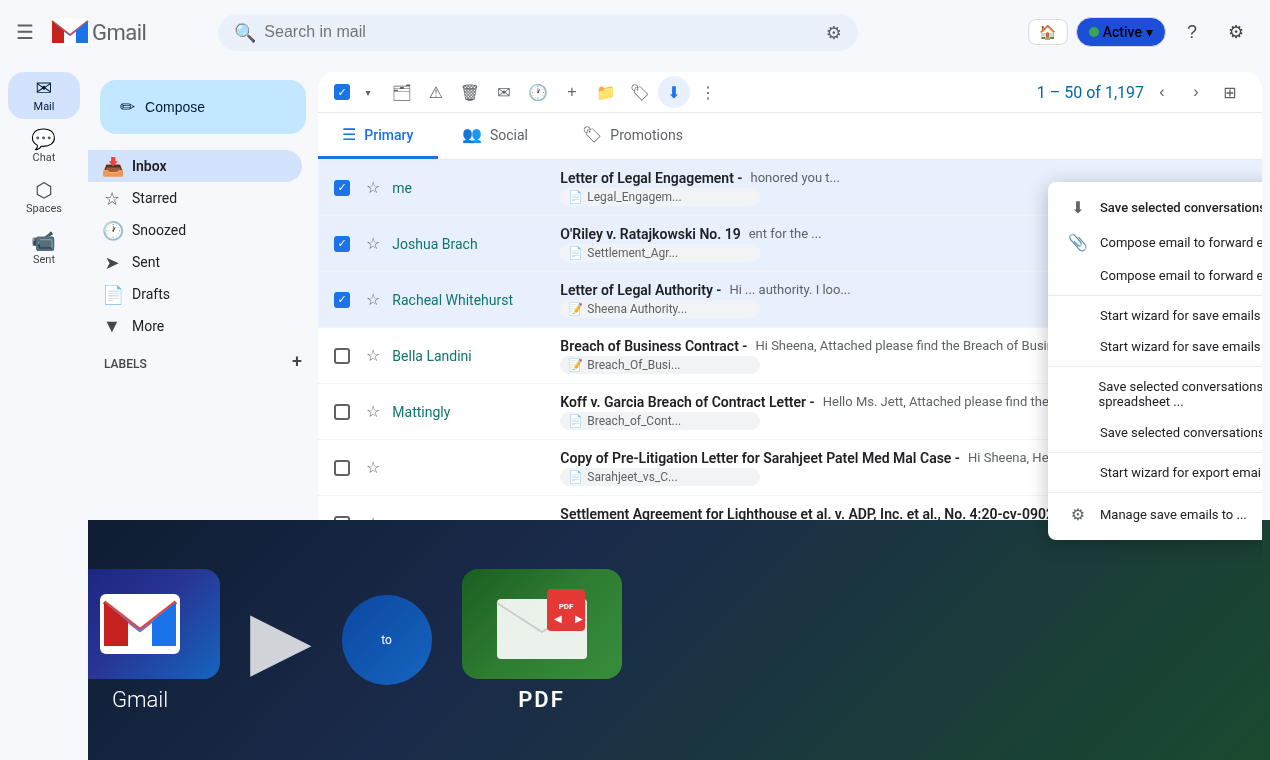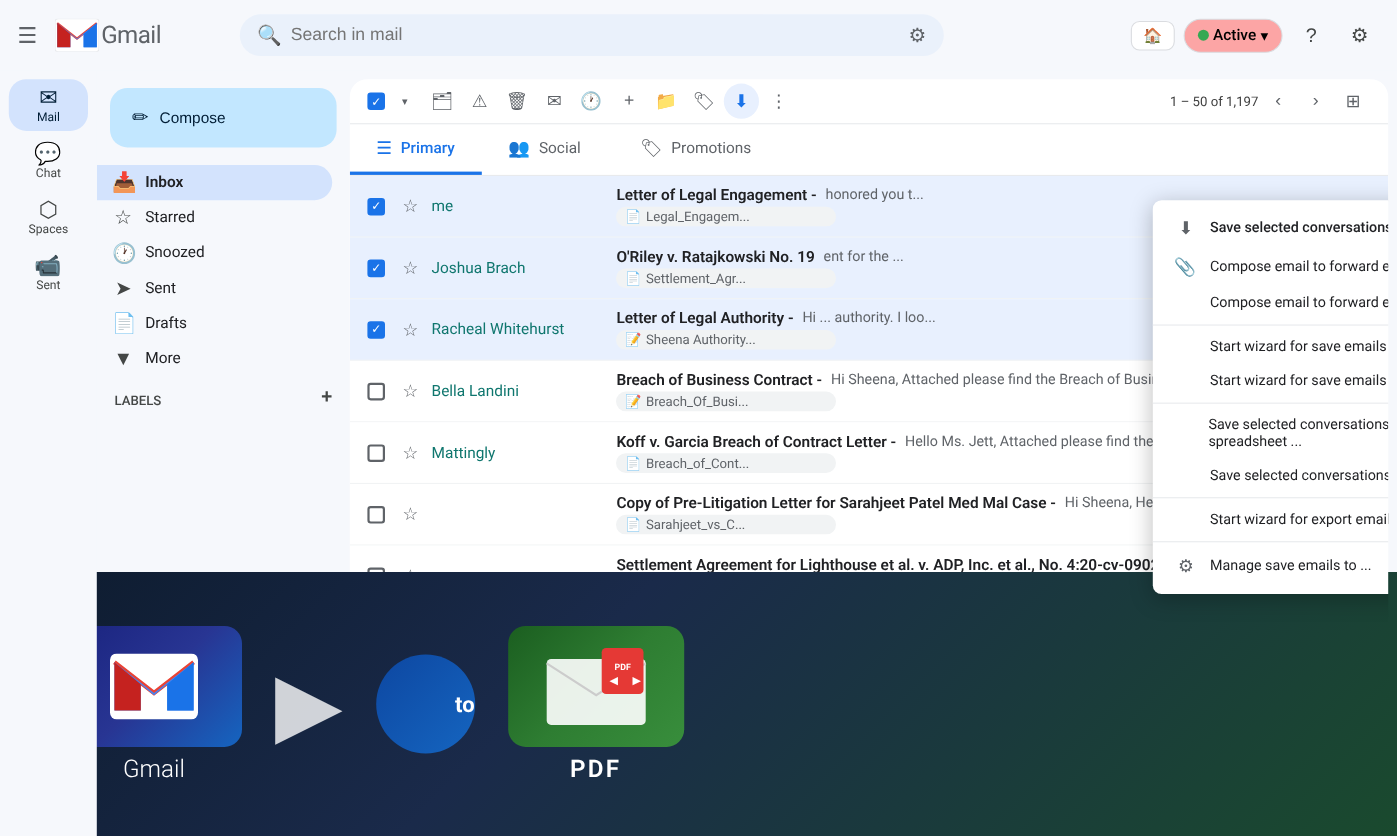--- a/index.html
+++ b/index.html
@@ -131,21 +131,21 @@
       cursor: pointer;
       font-size: 14px;
       display: flex;
       align-items: center;
       gap: 4px;
     }
     .active-badge {
       display: flex;
       align-items: center;
       gap: 4px;
-      background: #fca5a5;
+      background: #1d4ed8;
       border: 1px solid #dadce0;
       border-radius: 20px;
       padding: 6px 12px;
       font-size: 14px;
       font-weight: 500;
       cursor: pointer;
     }
     .active-dot { width: 10px; height: 10px; background: #34a853; border-radius: 50%; }
     .header-icon-btn {
       background: transparent;
@@ -188,21 +188,21 @@
       align-items: center;
       justify-content: center;
       cursor: pointer;
       font-size: 16px;
       color: #5f6368;
       position: relative;
     }
     .toolbar-btn.active-btn { background: #e8f0fe; color: #1a73e8; }
     .chevron-small { font-size: 10px; }
     .toolbar-spacer { flex: 1; }
-    .pagination-info { font-size: 12px; color: #404040; white-space: nowrap; margin-left: 48px; }
+    .pagination-info { font-size: 16px; color: #0369a1; white-space: nowrap; margin-left: 48px; }
     .nav-arrows { display: flex; gap: 2px; }
 
     
     .tabs {
       display: flex;
       border-bottom: 1px solid #e8eaed;
     }
     .tab {
       display: flex;
       align-items: center;
@@ -716,21 +716,21 @@
           <path d="M4 8 L4 52 L28 52 L28 28 L40 38 L52 28 L52 52 L76 52 L76 8 L40 36 Z" fill="#4285f4"></path>
           <path d="M4 8 L28 28 L28 52 L4 52 Z" fill="#c5221f"></path>
           <path d="M52 28 L76 8 L76 52 L52 52 Z" fill="#1a73e8"></path>
         </svg>
       </div>
       <span style="color:#fff;font-size:22px;font-weight:300;">Gmail</span>
     </div>
 
     <div style="color:white;font-size:80px;opacity:0.8;line-height:1;">▶</div>
 
-    <div style="width:90px;height:90px;background:linear-gradient(135deg,#0d47a1,#1565c0);border-radius:50%;display:flex;align-items:center;justify-content:flex-end;color:#fff;font-size:20px;font-weight:700;">
+    <div style="width:90px;height:90px;background:linear-gradient(135deg,#0d47a1,#1565c0);border-radius:50%;display:flex;align-items:center;justify-content:center;color:#fff;font-size:12px;font-weight:400;">
       <span>to</span>
     </div>
 
     <div style="display:flex;flex-direction:column;align-items:center;gap:8px;">
       <div style="width:160px;height:110px;background:linear-gradient(135deg,#1b5e20,#2e7d32,#388e3c);border-radius:16px;display:flex;align-items:center;justify-content:center;position:relative;">
 
         <svg width="100" height="80" viewBox="0 0 100 80">
 
           <rect x="5" y="15" width="90" height="60" rx="4" fill="white" opacity="0.9"></rect>
           <path d="M5 19 L50 48 L95 19" stroke="#ccc" stroke-width="2" fill="none"></path>

